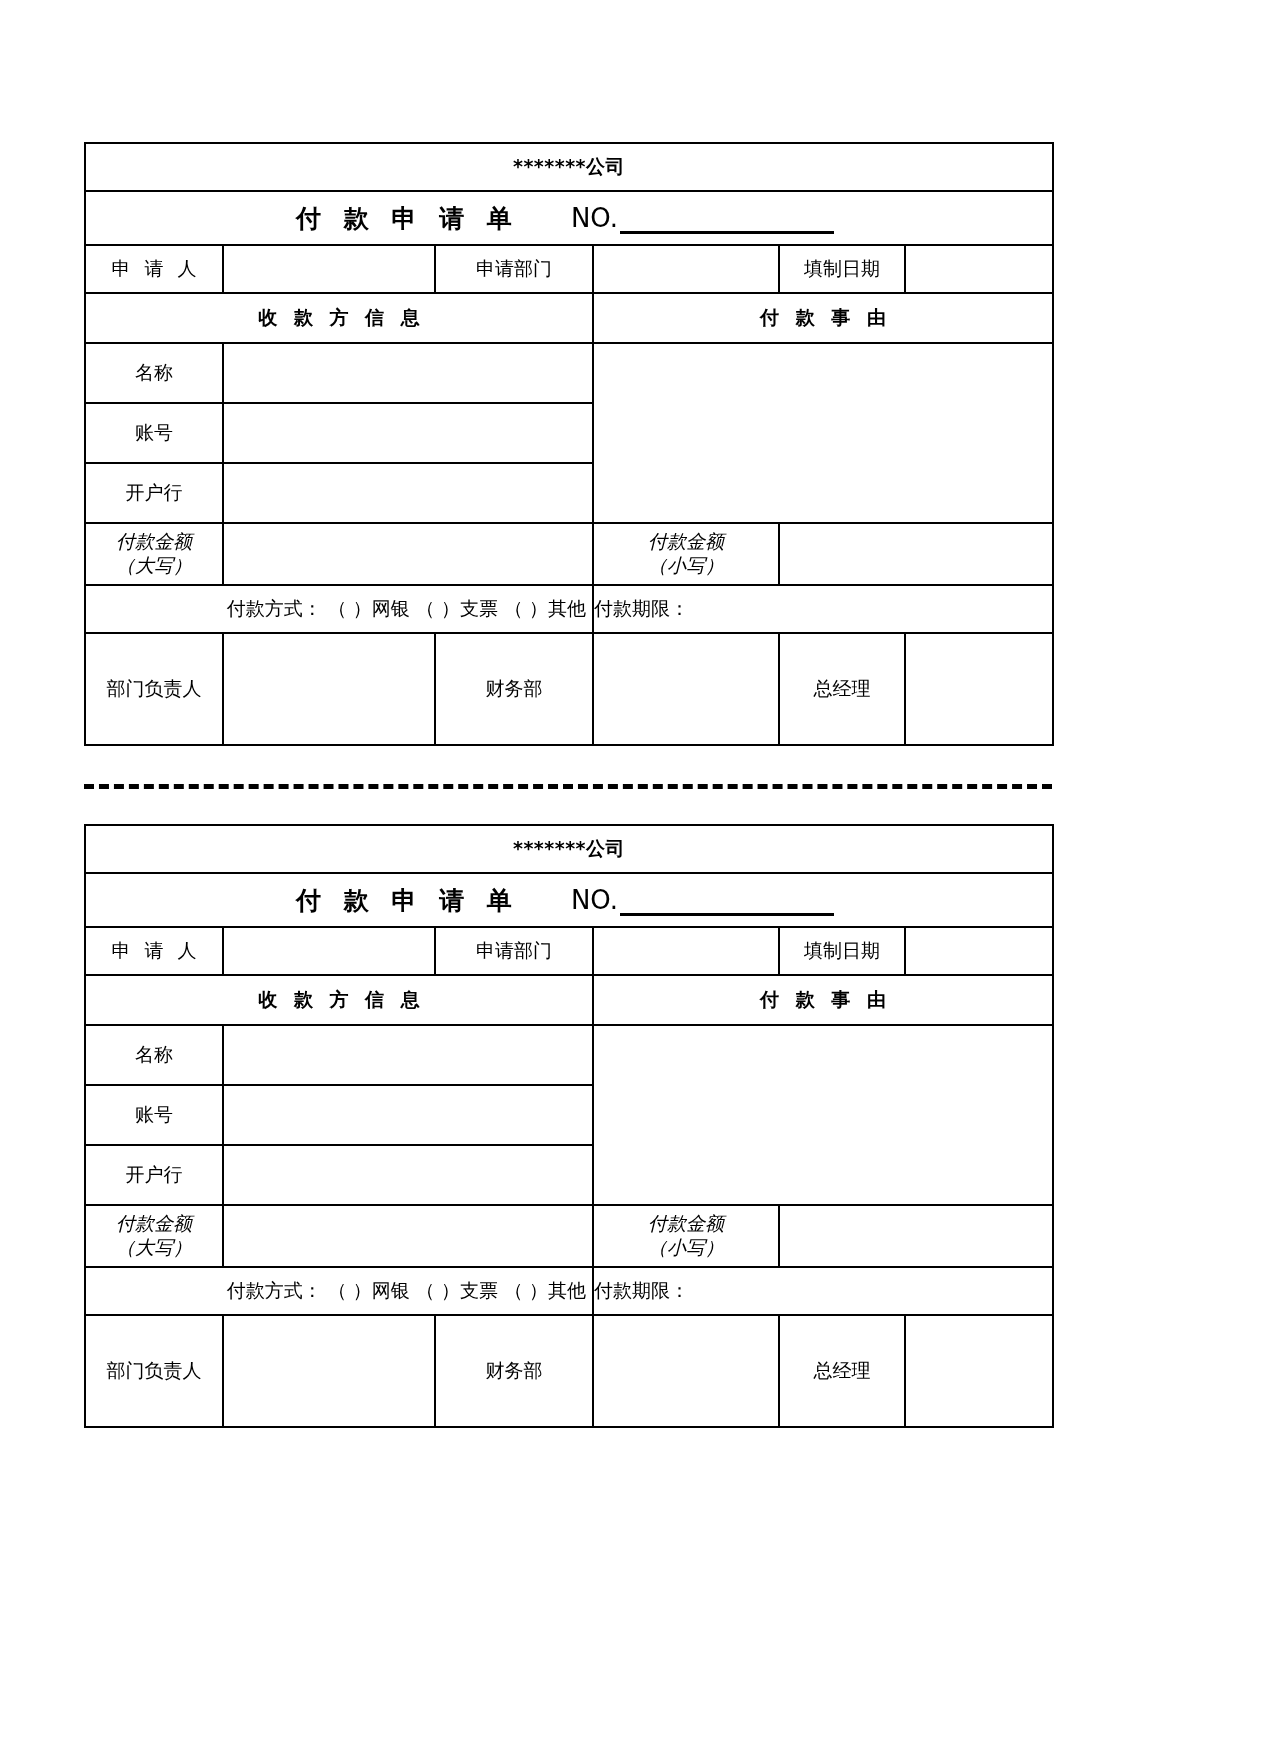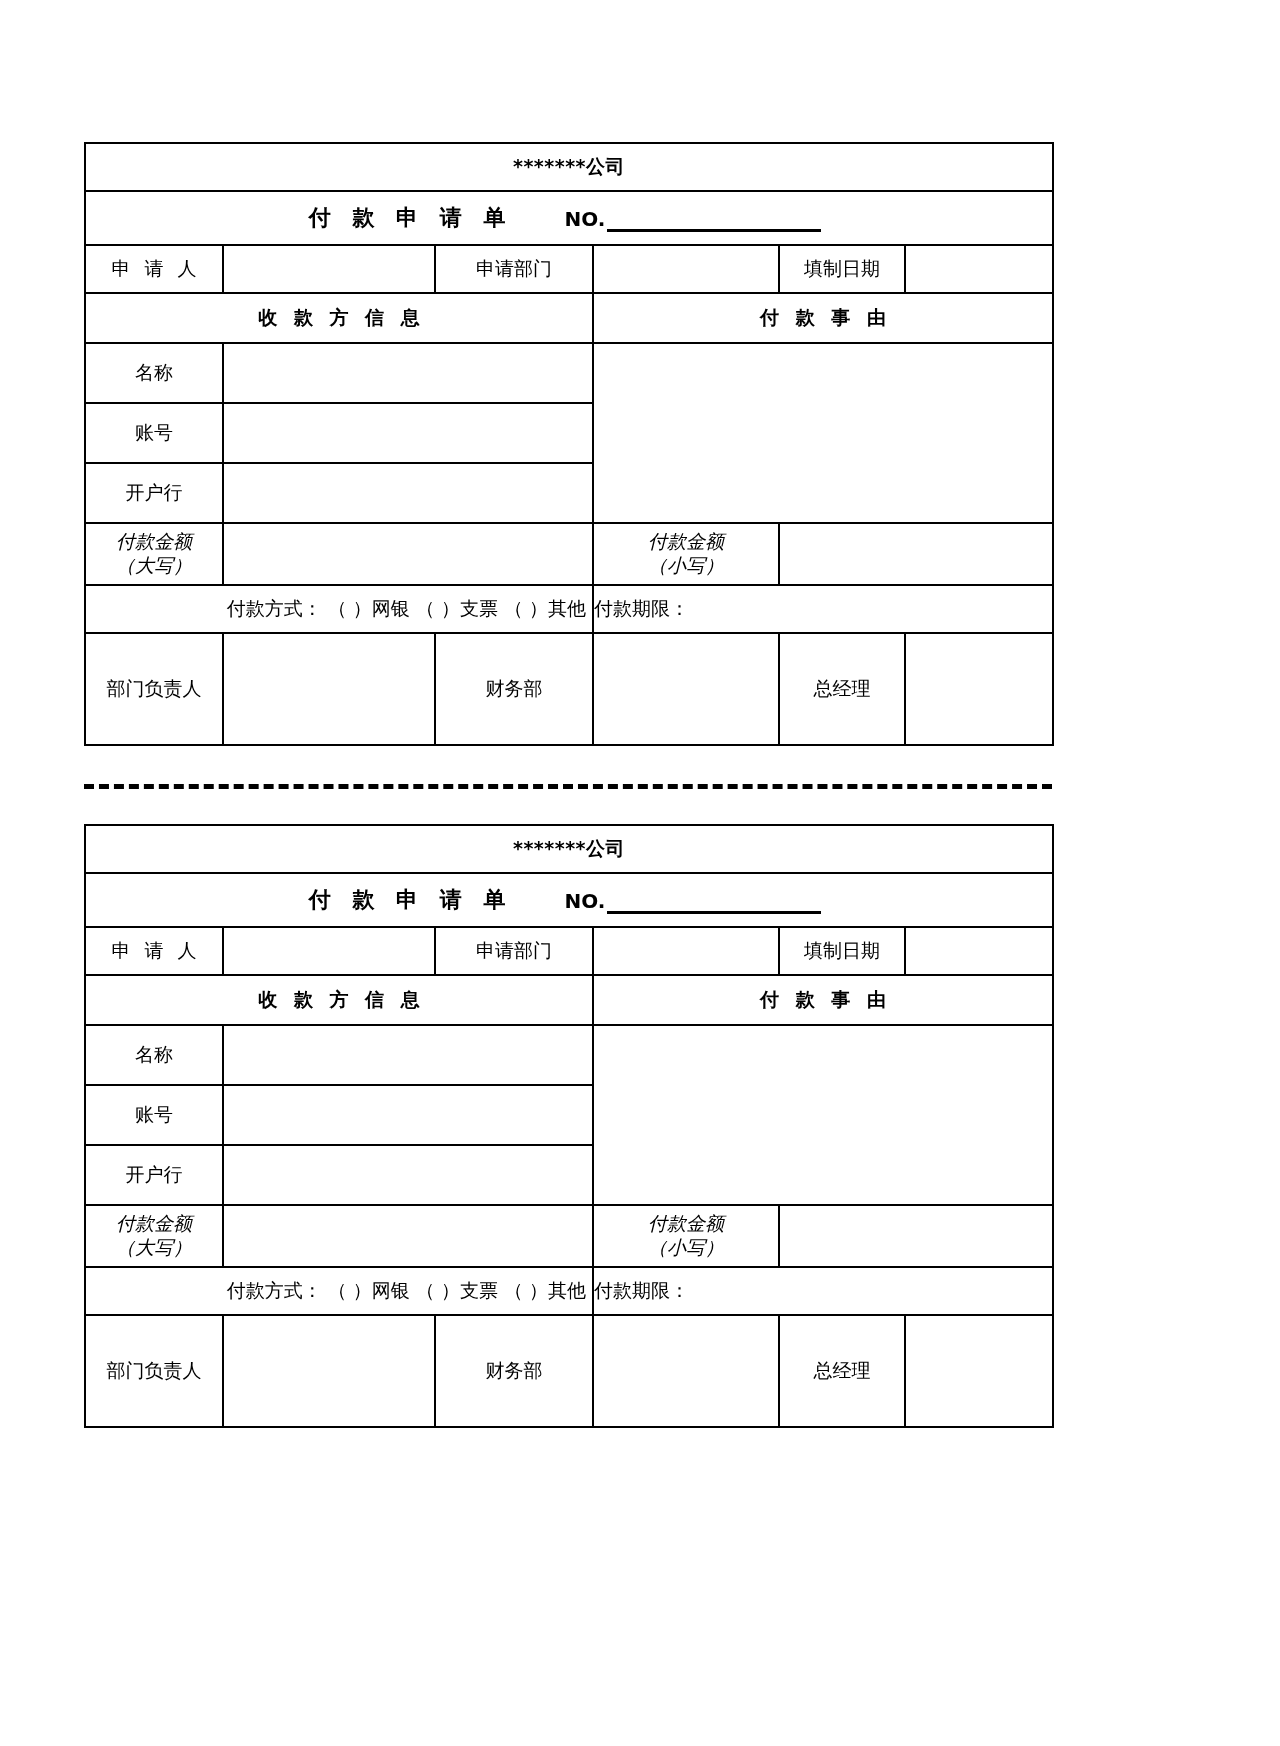--- a/index.html
+++ b/index.html
@@ -62,30 +62,30 @@
     border-top-width: 1px;
   }
   .title-wrap {
     display: flex;
     align-items: flex-end;
     justify-content: center;
     gap: 52px;
     padding-right: 8px;
   }
   .doc-title {
-    font-size: 22px;
+    font-size: 25px;
     font-weight: bold;
     letter-spacing: 7px;
     white-space: nowrap;
   }
   .no-wrap {
     display: flex;
     align-items: flex-end;
-    font-size: 20px;
-    font-weight: bold;
+    font-size: 26px;
+    font-weight: normal;
     white-space: nowrap;
   }
   .no-label { letter-spacing: 0px; }
   .no-line {
     display: inline-block;
     width: 214px;
     border-bottom: 3px solid #000000;
     height: 22px;
     margin-left: 2px;
   }

